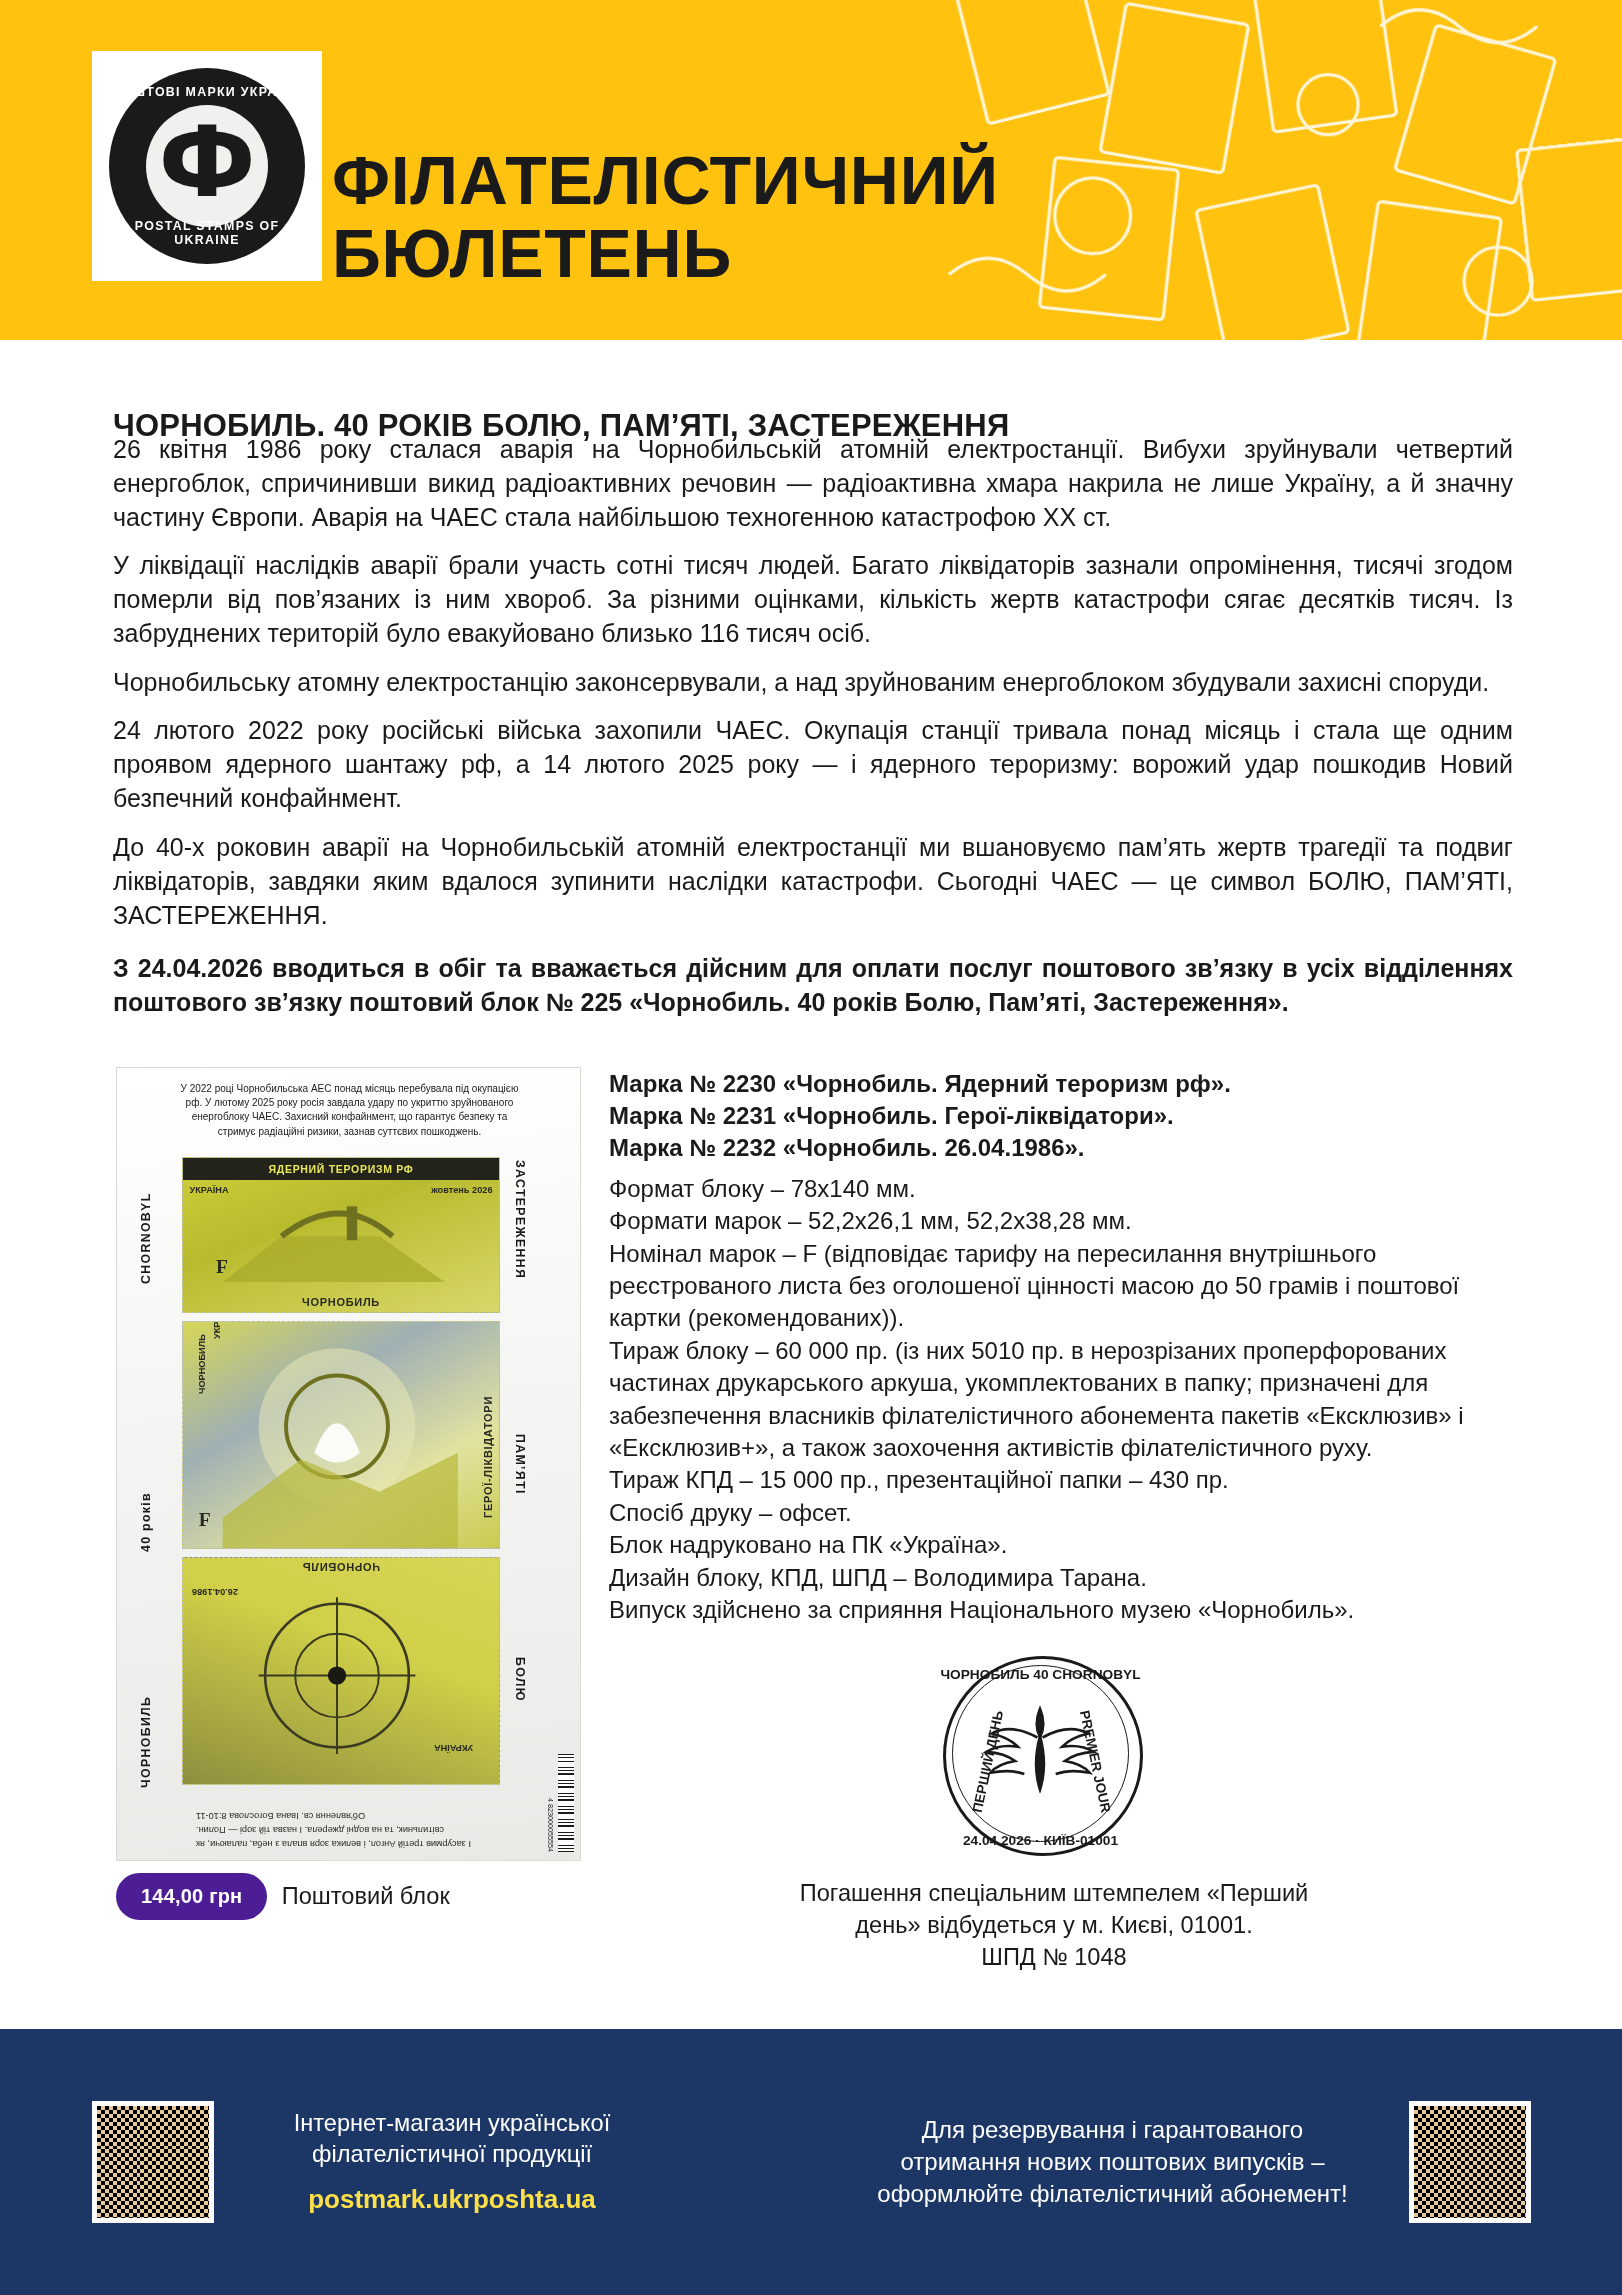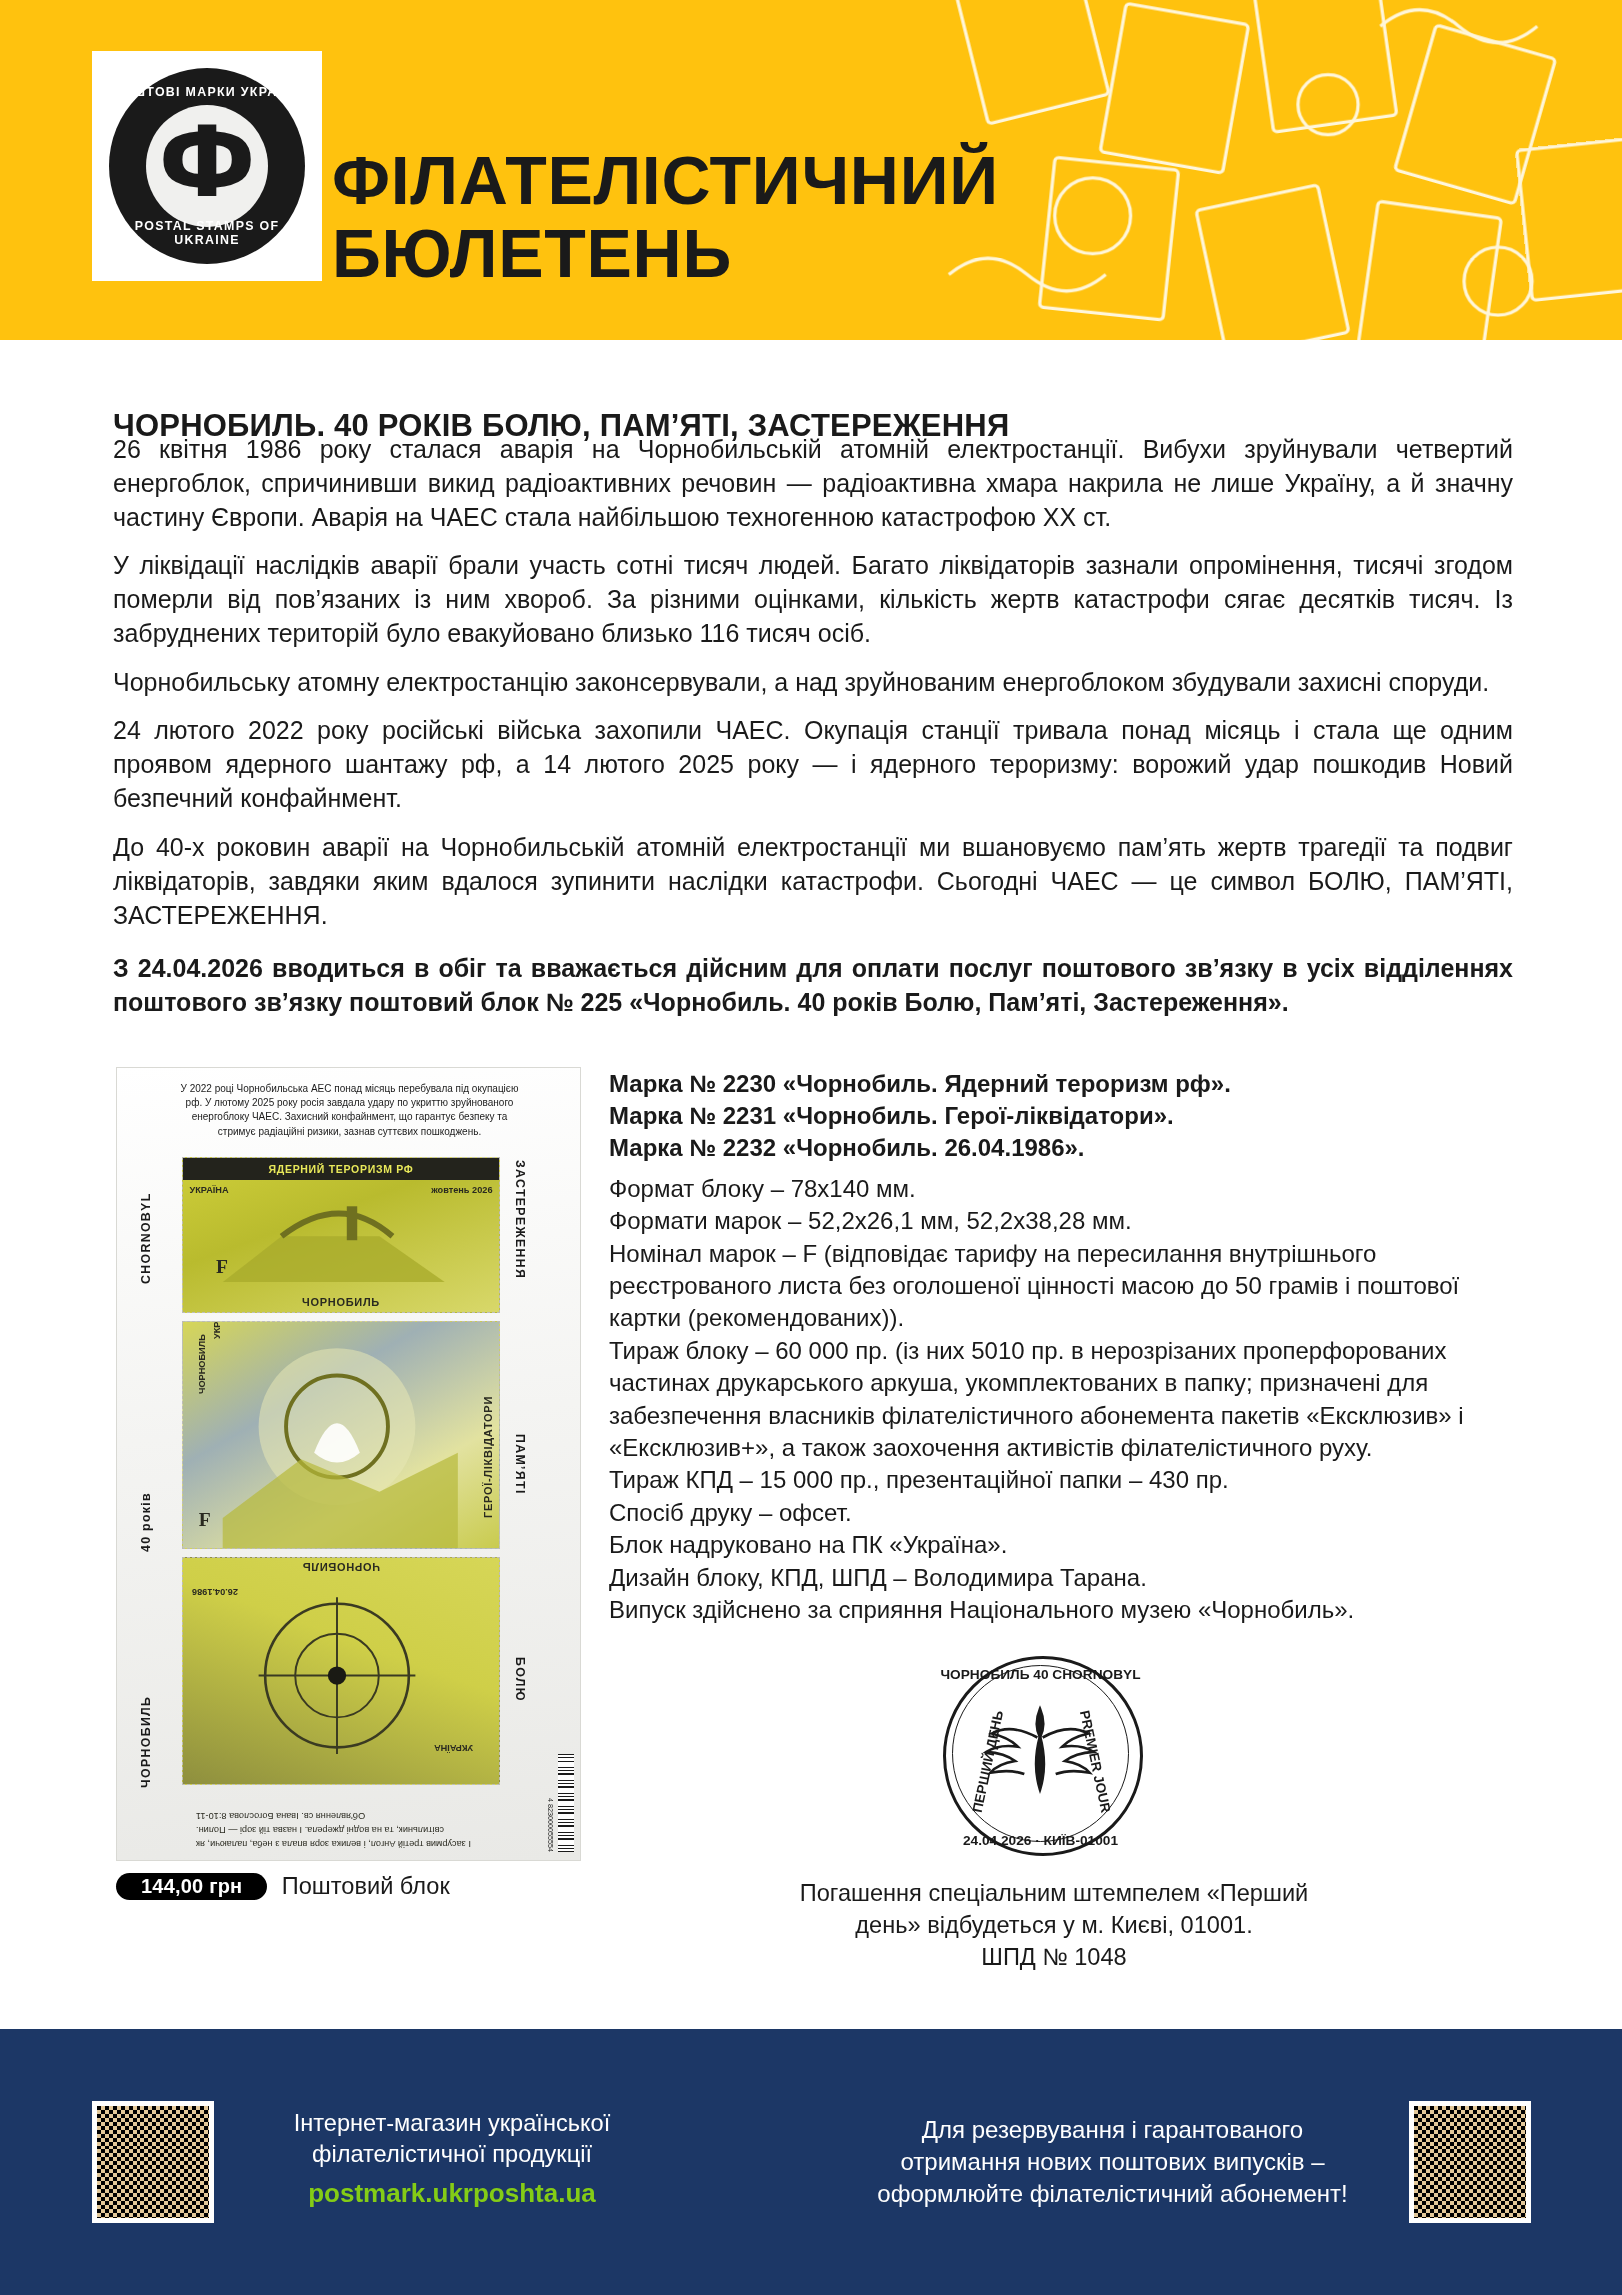--- a/index.html
+++ b/index.html
@@ -249,26 +249,26 @@
 
   .price-row {
     position: absolute;
     left: 116px;
     top: 826px;
     display: flex;
     align-items: center;
     gap: 14.4px;
   }
   .price-pill {
-    background: #000000;
+    background: #4c1d95;
     color: #ffffff;
     font-size: 20px;
     font-weight: bold;
     border-radius: 26px;
-    padding: 2px 25px;
+    padding: 12px 25px;
     letter-spacing: 0.2px;
   }
   .price-caption {
     font-size: 23.6px;
     color: #1a1a1a;
   }
 
   .specs {
     position: absolute;
     left: 609px;
@@ -378,22 +378,22 @@
     position: absolute;
     left: 249px;
     top: 79px;
     width: 406px;
     text-align: center;
     font-size: 23.6px;
     line-height: 1.32;
   }
   .footer-link {
     display: block;
-    margin-top: 6px;
-    color: #84cc16;
+    margin-top: 12px;
+    color: #fde047;
     font-weight: bold;
     font-size: 26px;
     text-decoration: none;
   }
   .footer-right-text {
     position: absolute;
     right: 249px;
     top: 85px;
     width: 523px;
     text-align: center;

